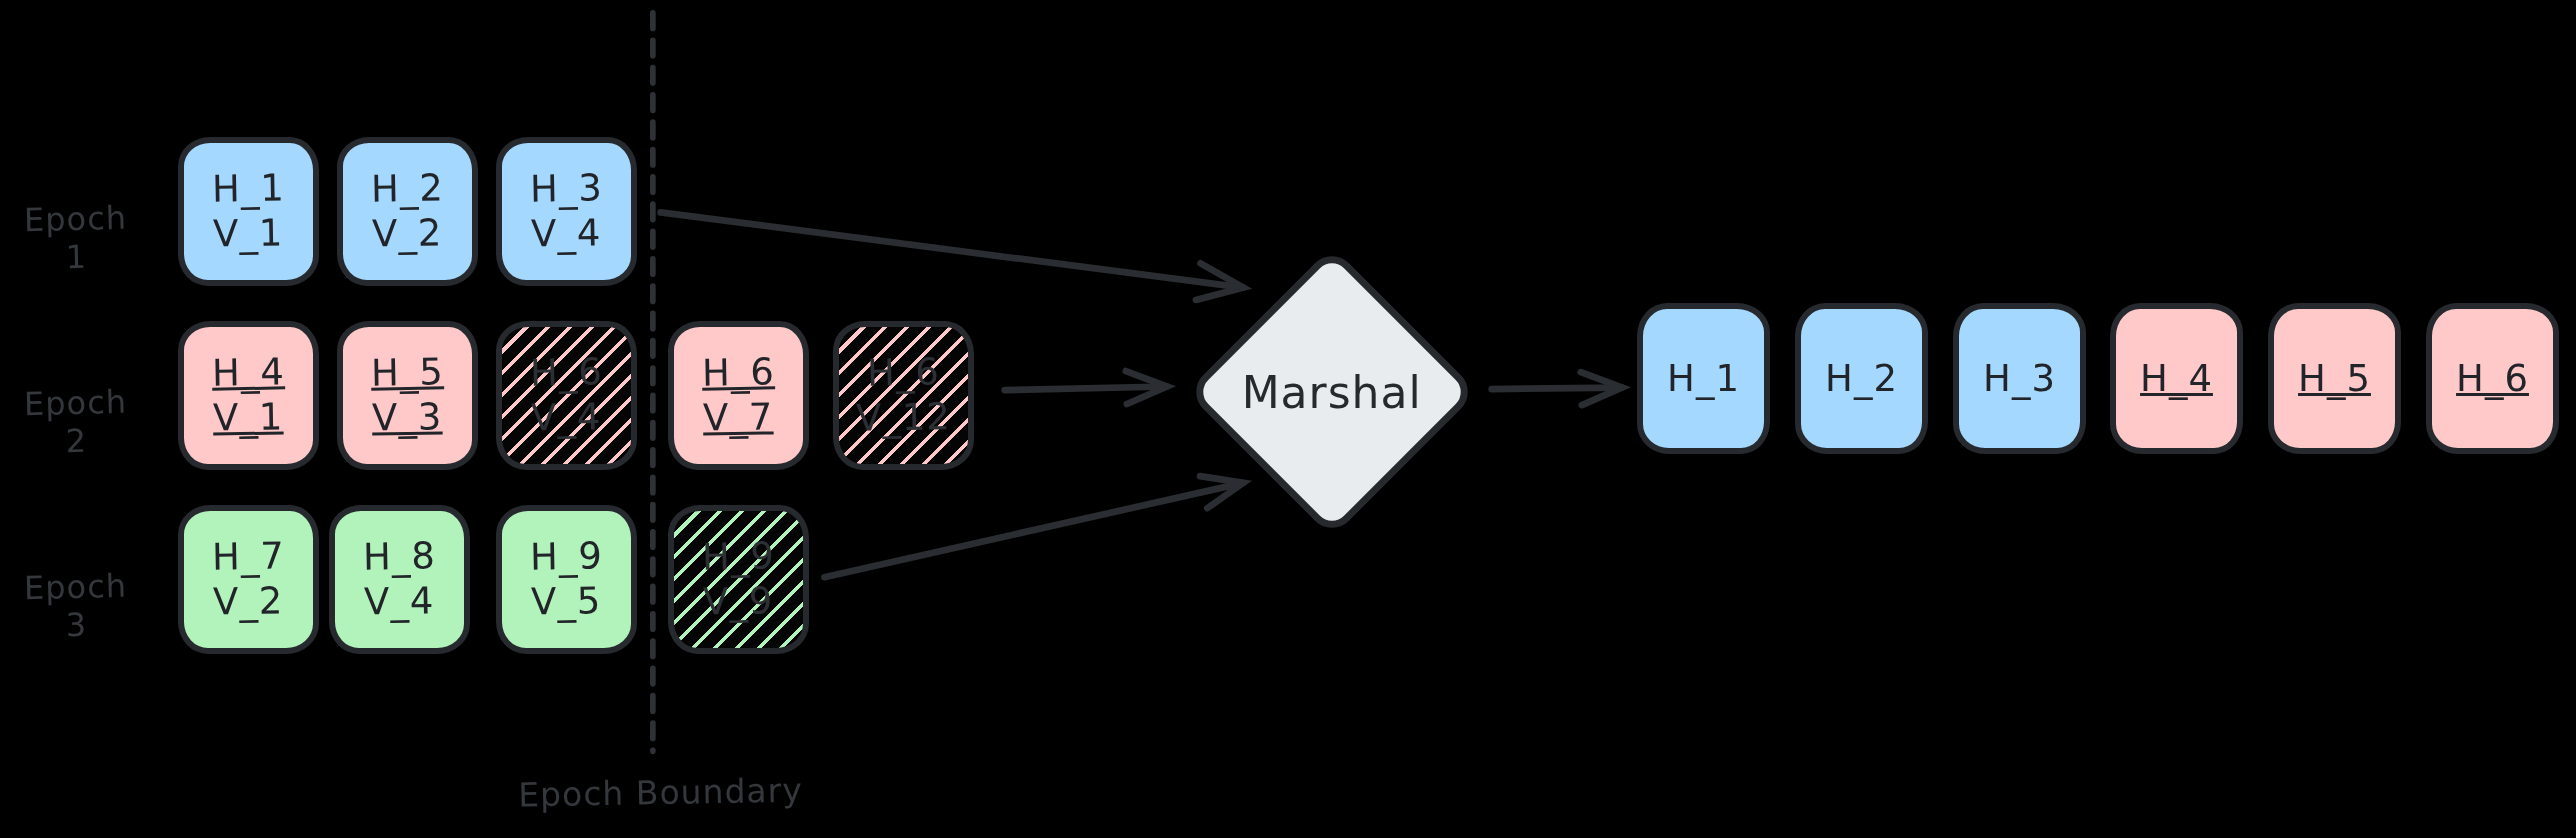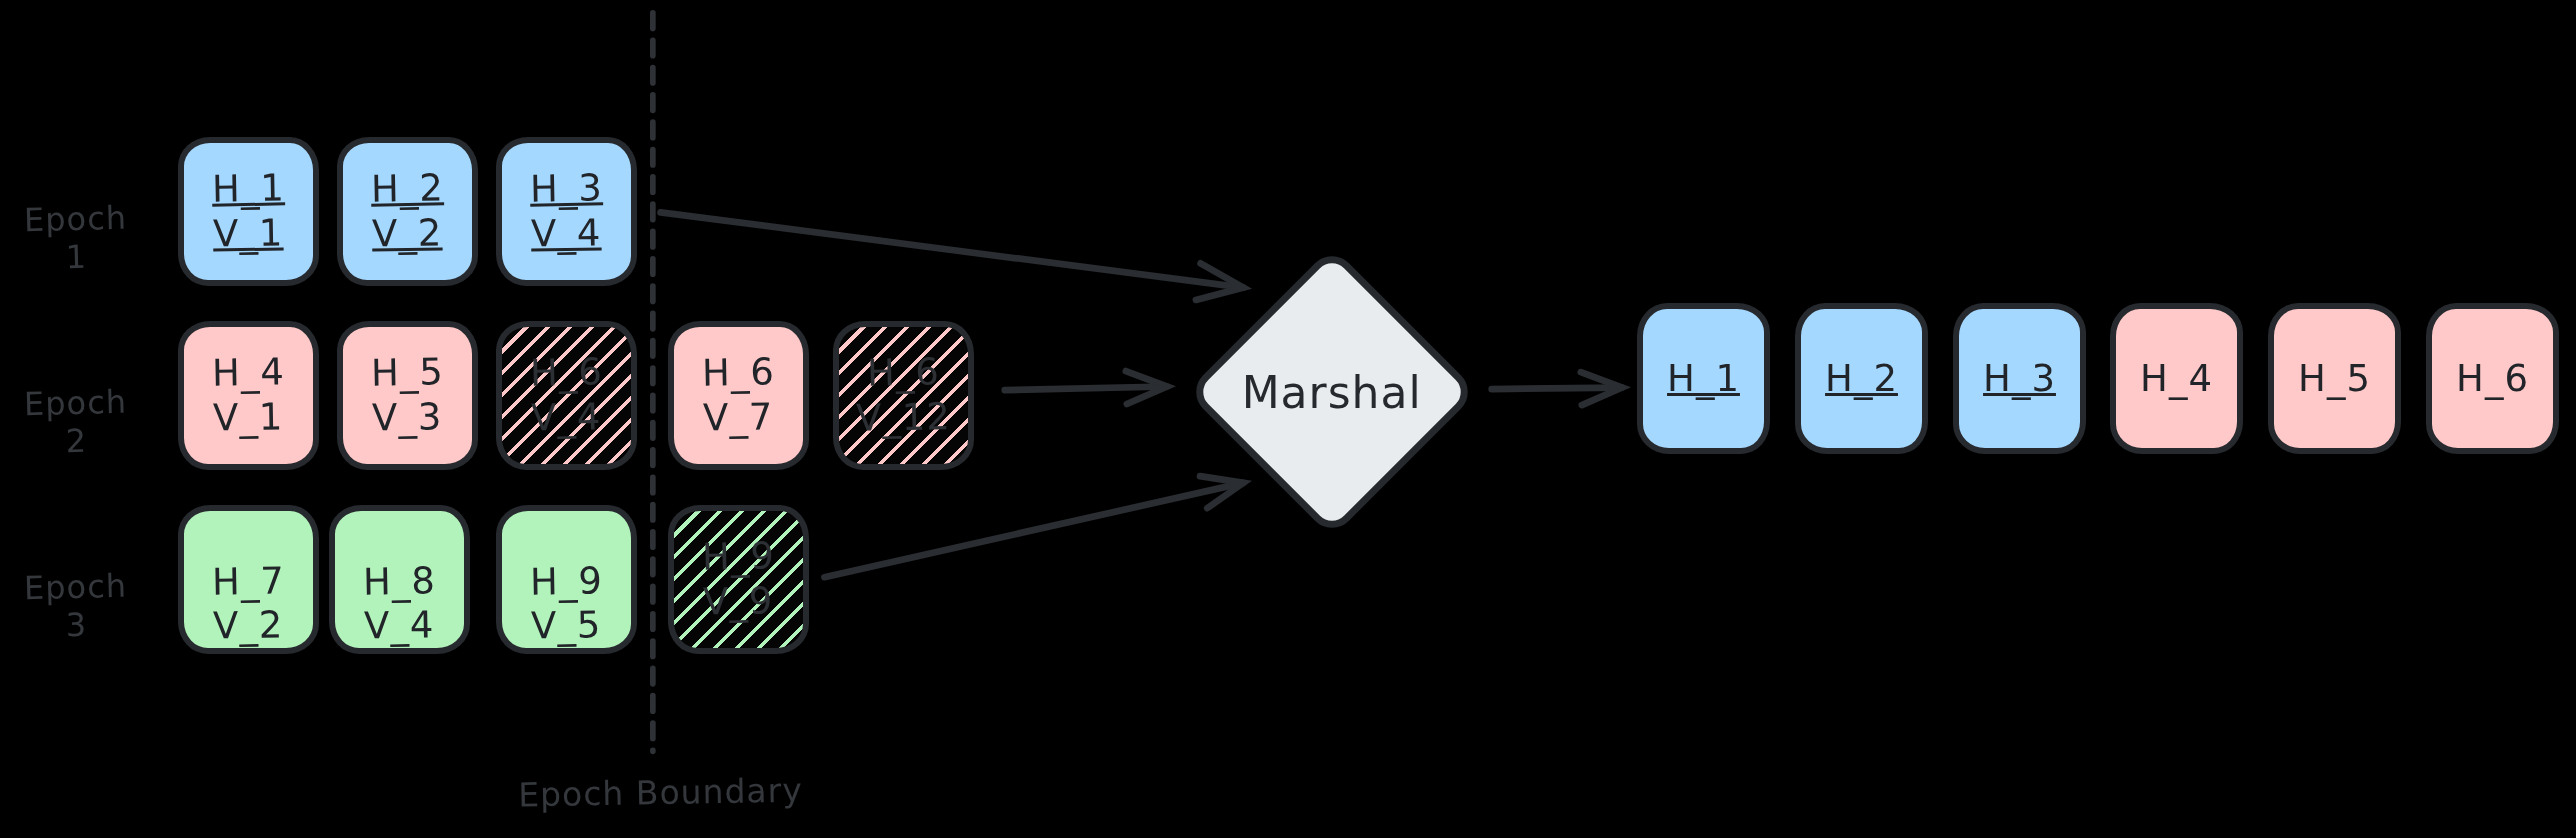--- a/index.html
+++ b/index.html
@@ -25,23 +25,23 @@
     color:var(--muted);transform:rotate(-1.5deg);
   }
   .box{
     position:absolute;width:141px;height:149px;box-sizing:border-box;
     border:6.7px solid var(--stroke);
     border-radius:32px 29px 33px 30px / 29px 33px 30px 32px;
     display:flex;flex-direction:column;justify-content:center;align-items:center;
     gap:2.1px;font-size:37px;letter-spacing:1px;color:var(--boxtext);
   }
   .box .ln{line-height:1.15;transform:rotate(-1deg);}
-  .blue{background:var(--blue);text-decoration:underline;}
-  .pink{background:var(--pink);}
-  .green{background:var(--green);justify-content:flex-end;}
+  .blue{background:var(--blue);}
+  .pink{background:var(--pink);text-decoration:underline;}
+  .green{background:var(--green);}
   .pink-hatched{background:repeating-linear-gradient(135deg,var(--pink) 0 3.6px,#050505 3.6px 15.5px);color:#2c2f33;}
   .green-hatched{background:repeating-linear-gradient(135deg,var(--green) 0 3.6px,#050505 3.6px 15.5px);color:#2c2f33;}
   .r1{top:137px;}
   .r2{top:321px;}
   .r3{top:505px;}
   .diamond{
     position:absolute;left:1229px;top:289px;width:206px;height:206px;box-sizing:border-box;
     background:var(--diamond);border:7.2px solid var(--stroke);border-radius:24px;
     transform:rotate(45deg);
     display:flex;align-items:center;justify-content:center;

